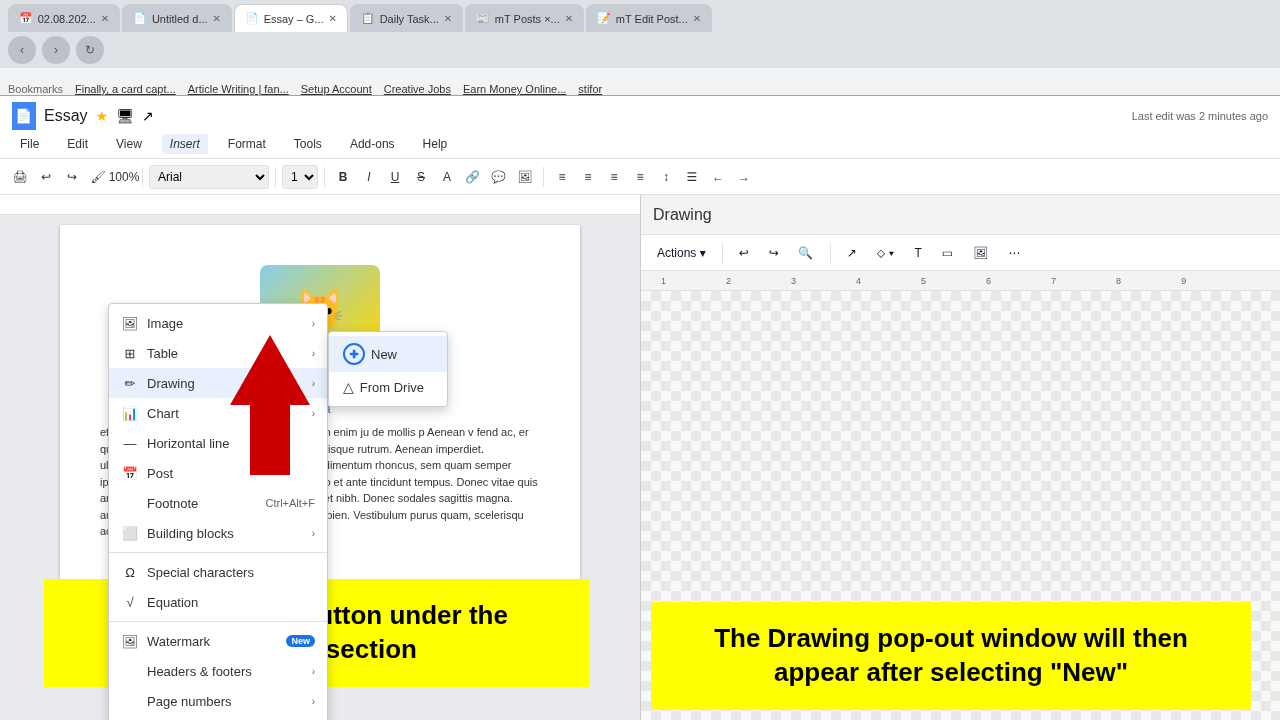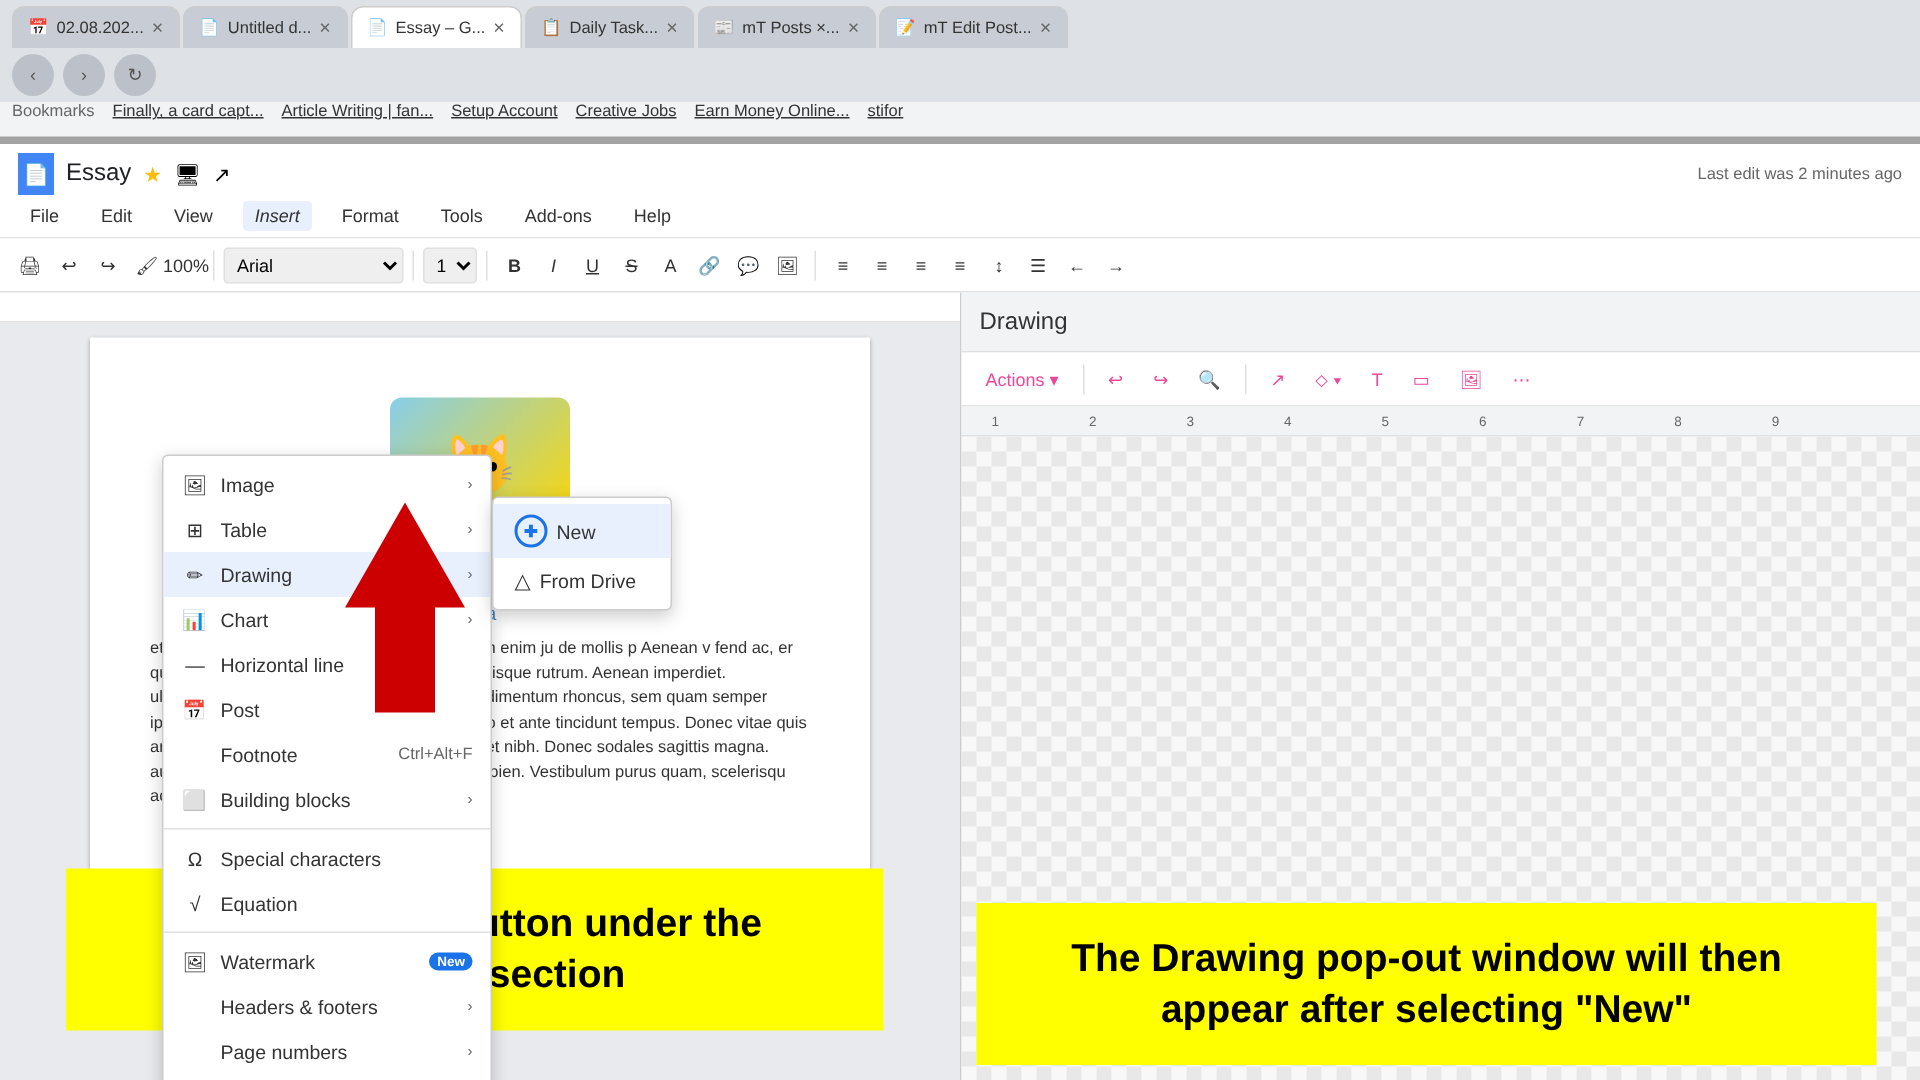--- a/index.html
+++ b/index.html
@@ -41,26 +41,26 @@
     }
     .tab.active { background: #fff; }
     .tab.inactive { background: #c8ccd4; }
     .tab-close { margin-left: auto; font-size: 10px; color: #666; cursor: pointer; }
 
     
     .bookmarks-bar {
       background: #f1f3f4;
       height: 28px;
       display: flex;
-      align-items: flex-start;
+      align-items: flex-end;
       padding: 0 8px;
       gap: 12px;
       font-size: 11px;
       color: #333;
-      border-bottom: 5px solid #a3a3a3;
+      border-bottom: 1px solid #a3a3a3;
     }
     .bookmark-item { cursor: pointer; white-space: nowrap; text-decoration: underline; }
 
     
     .gdocs-container {
       display: flex;
       flex-direction: column;
       height: calc(720px - 36px - 32px - 28px);
       position: relative;
     }
@@ -249,21 +249,21 @@
       background: #fff;
       height: 36px;
       display: flex;
       align-items: center;
       padding: 0 8px;
       gap: 4px;
       border-bottom: 1px solid #e0e0e0;
     }
     .drawing-toolbar-btn {
       height: 26px; padding: 0 8px; border: none; background: transparent;
-      cursor: pointer; font-size: 12px; color: #ec4899; border-radius: 3px;
+      cursor: pointer; font-size: 12px; color: #0f172a; border-radius: 3px;
       display: flex; align-items: center; gap: 3px;
     }
     .drawing-canvas-area {
       flex: 1;
       background: repeating-conic-gradient(#e8e8e8 0% 25%, #f8f8f8 0% 50%) 0 0 / 20px 20px;
       position: relative;
     }
     .drawing-ruler-h {
       height: 20px; background: #f1f3f4; border-bottom: 1px solid #e0e0e0;
       display: flex; align-items: center; font-size: 9px; color: #666;

